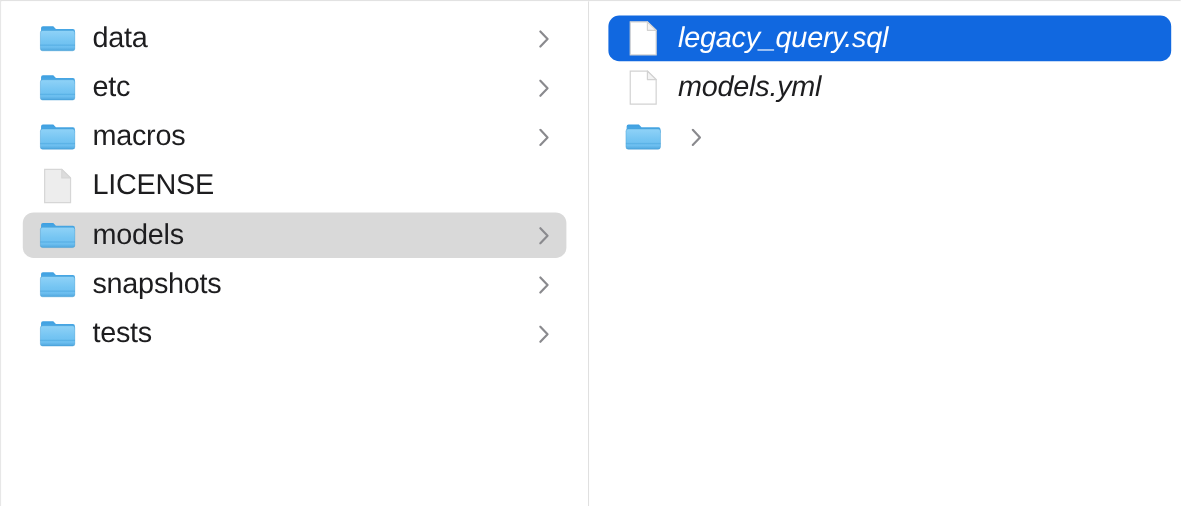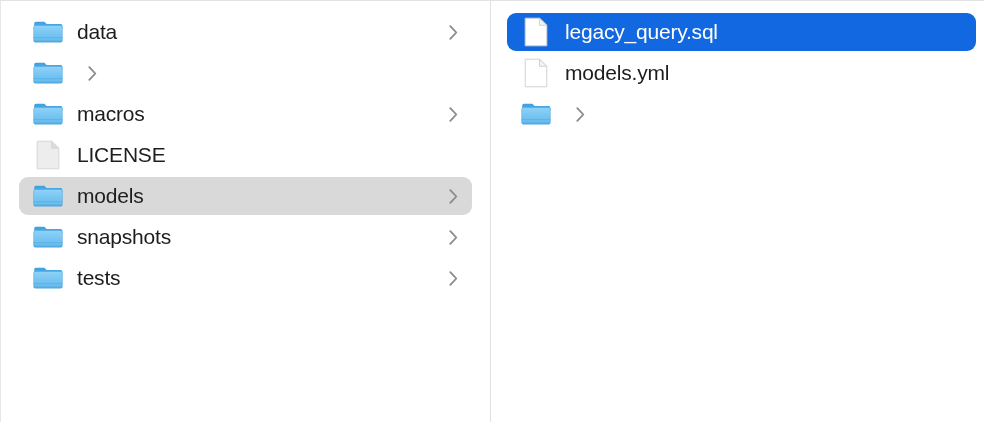--- a/index.html
+++ b/index.html
@@ -54,20 +54,21 @@
     margin: 3px 18px 3px 18px;
     padding: 0 12px 0 14px;
     box-sizing: border-box;
     border-radius: 9px;
     cursor: default;
   }
 
   .column.right .row {
     margin-left: 16px;
     margin-right: 8px;
+    font-style: italic;
   }
 
   .row.selected-gray {
     background: #d9d9d9;
   }
 
   .row.selected-blue {
     background: #1168e0;
   }
 
@@ -76,21 +77,21 @@
     width: 30px;
     height: 32px;
     margin-right: 14px;
     display: flex;
     align-items: center;
     justify-content: center;
   }
 
   .row-label {
     flex: 1 1 auto;
-    font-size: 21px;
+    font-size: 24px;
     line-height: 28px;
     color: #1d1d1f;
     letter-spacing: -0.2px;
     white-space: nowrap;
     overflow: hidden;
     text-overflow: ellipsis;
   }
 
   .row.selected-blue .row-label {
     color: #ffffff;
@@ -160,20 +161,21 @@
         <stop offset="0.82" stop-color="#6dbff0"></stop>
                 <stop offset="1" stop-color="#4fa6dd"></stop>
       </linearGradient>
     </defs>
     <path d="M1.2 3.4a1.6 1.6 0 0 1 1.6-1.6h8.6l2.2 2.3h14.2a1.6 1.6 0 0 1 1.6 1.6v3H1.2z" fill="url(#fldTab)"></path>
     <rect x="0.6" y="5.4" width="28.8" height="16.9" rx="1.9" fill="url(#fldBody)"></rect>
     <rect x="0.6" y="17.1" width="28.8" height="1.1" fill="#54aee3" opacity="0.75"></rect>
     <rect x="0.6" y="5.4" width="28.8" height="16.9" rx="1.9" fill="none" stroke="#3f9ad4" stroke-width="0.7" opacity="0.55"></rect>
   </svg>
         </span>
+        <span class="row-label">etc</span>
         <span class="chevron">
           <svg width="9" height="15" viewBox="0 0 9 15">
     <path d="M1.3 1.2L7.3 7.5l-6 6.3" fill="none" stroke="#8a8a8e" stroke-width="1.8" stroke-linecap="round" stroke-linejoin="round"></path>
   </svg>
         </span>
       </div>
       <div class="row">
         <span class="row-icon">
           <svg width="30" height="24" viewBox="0 0 30 24">
     <defs>

